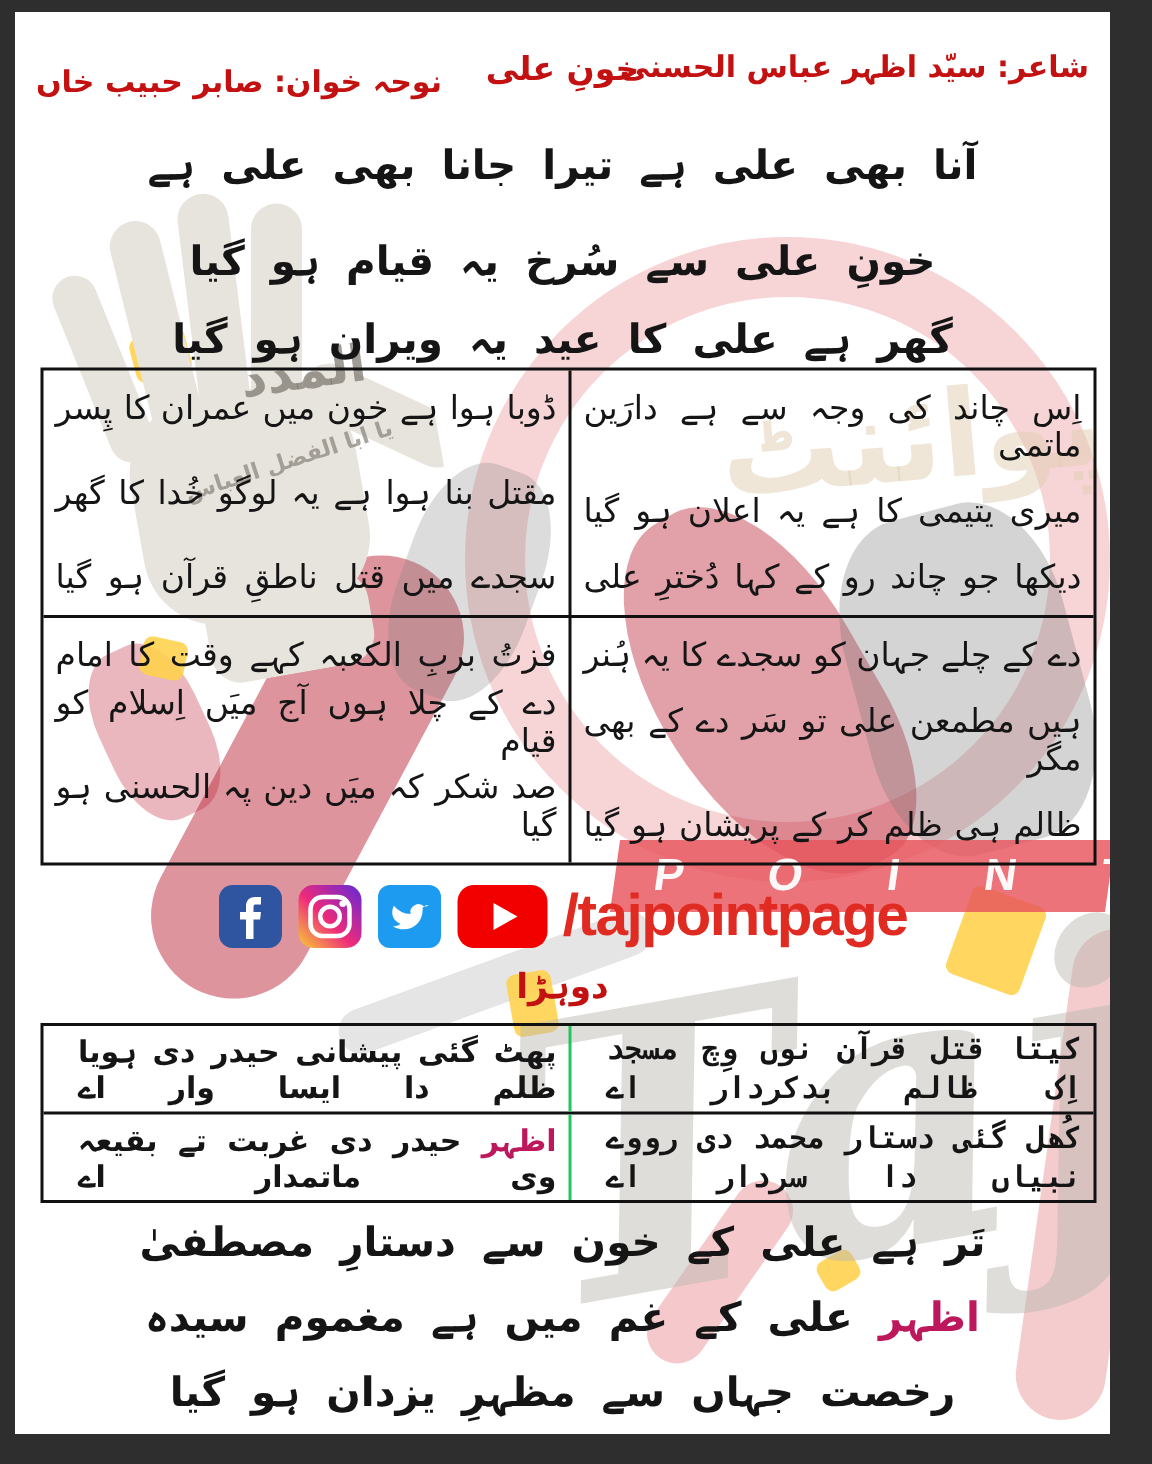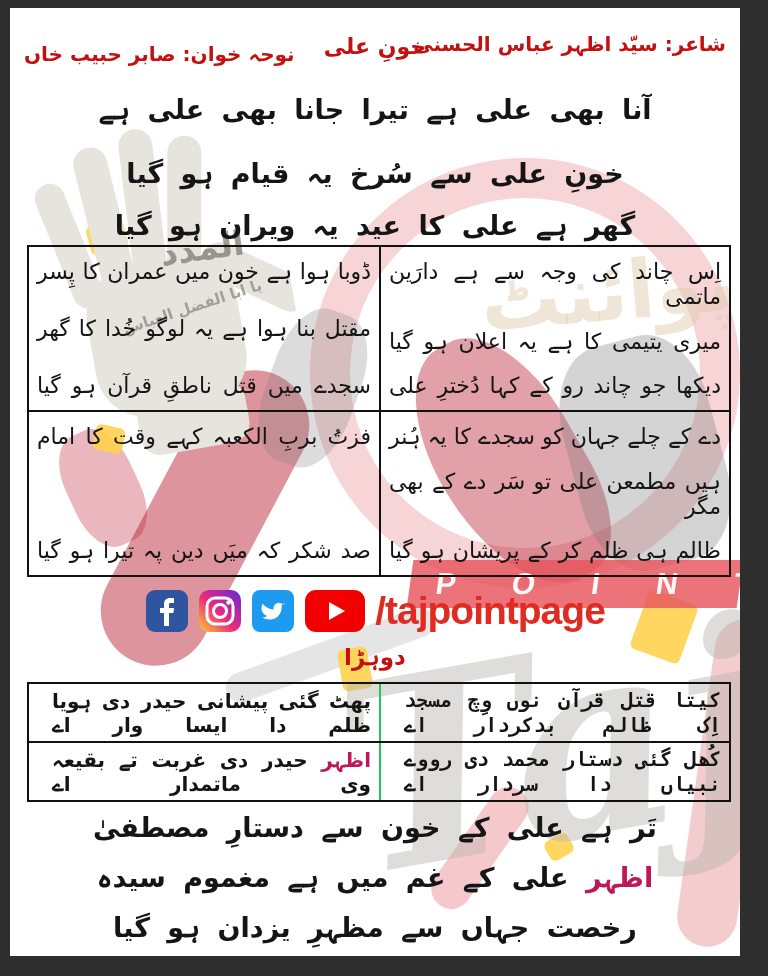--- a/index.html
+++ b/index.html
@@ -150,21 +150,22 @@
           </div>
         </div>
         <div class="s-row">
           <div class="s-cell">
             <div class="s-line">دے کے چلے جہان کو سجدے کا یہ ہُنر</div>
             <div class="s-line">ہیں مطمعن علی تو سَر دے کے بھی مگر</div>
             <div class="s-line">ظالم ہی ظلم کر کے پریشان ہو گیا</div>
           </div>
           <div class="s-cell">
             <div class="s-line">فزتُ بربِ الکعبہ کہے وقت کا امام</div>
-            <div class="s-line">صد شکر کہ میَں دین پہ تیرا ہو گیا</div>
+            <div class="s-line">دے کے چلا ہوں آج میَں اِسلام کو قیام</div>
+            <div class="s-line">صد شکر کہ میَں دین پہ الحسنی ہو گیا</div>
           </div>
         </div>
       </div>
 
       <div class="social">
         <svg class="sicon" width="44" height="44" viewBox="0 0 44 44">
           <rect x="1" y="1" width="42" height="42" rx="9" fill="#2f55a0"></rect>
           <path fill="#ffffff" d="M25 14h4v-5h-4c-3.9 0-6 2.6-6 6v4h-4v5h4v13h5V24h4.4l.6-5H24v-3.2c0-1.1.5-1.8 1-1.8z"></path>
         </svg>
         <svg class="sicon" width="44" height="44" viewBox="0 0 44 44">

